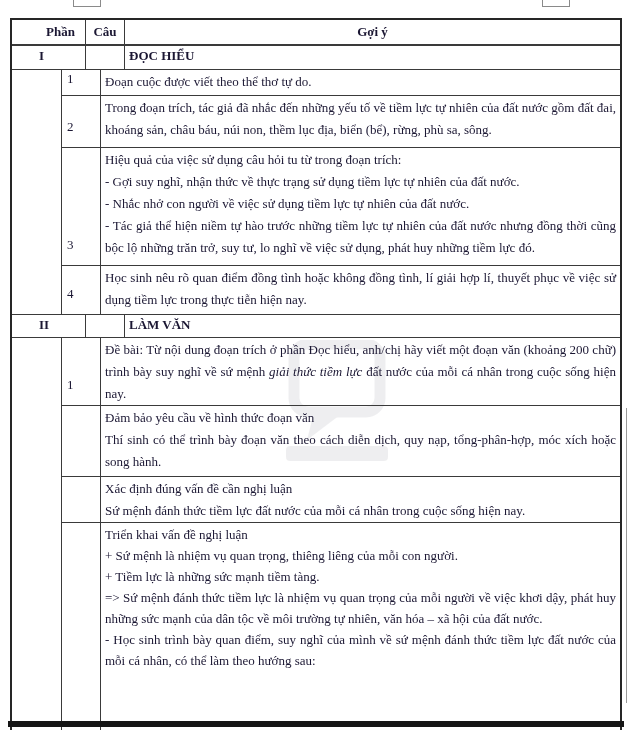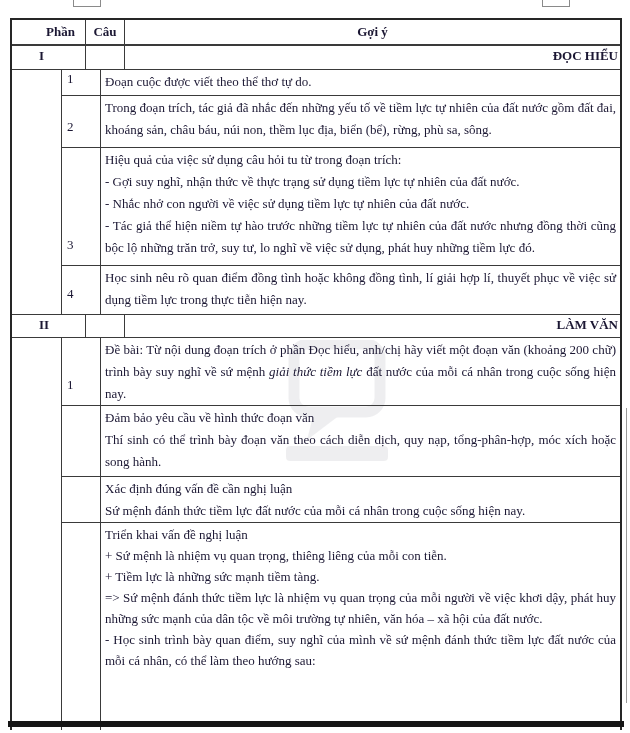--- a/index.html
+++ b/index.html
@@ -22,21 +22,21 @@
     position:absolute; left:10px; top:18px; width:612px; height:712px;
     border:2px solid #262626; border-bottom:none; box-sizing:border-box;
     display:flex; flex-direction:column; overflow:hidden; z-index:1;
     background:transparent;
   }
   .grading-table > * + * { border-top:1px solid #3a3a3a; }
   .trow { display:flex; box-sizing:border-box;padding-left:24px; }
   .thead { border-bottom:1px solid #3a3a3a; }
   .col-phan { flex:0 0 50px; border-right:1px solid #3a3a3a; box-sizing:border-box; }
   .col-cau  { flex:0 0 39px; border-right:1px solid #3a3a3a; box-sizing:border-box; }
-  .col-goiy { flex:1; box-sizing:border-box;text-align:right; }
+  .col-goiy { flex:1; box-sizing:border-box; }
   .th { font-weight:bold; display:flex; align-items:center; justify-content:center; }
   .numeral { font-weight:bold; padding:2px 2px 0 3px; }
   .sec-title { font-weight:bold; padding:2px 2px 0 4px; }
 
   .sbody { display:flex; }
   .subrows { flex:1; display:flex; flex-direction:column; }
   .subrow { display:flex; box-sizing:border-box; }
   .subrow + .subrow { border-top:1px solid #3a3a3a; }
   .subrow.grow { flex:1; }
 
@@ -154,21 +154,21 @@
           <div class="cell">
             <p>Xác định đúng vấn đề cần nghị luận</p>
             <p>Sứ mệnh đánh thức tiềm lực đất nước của mỗi cá nhân trong cuộc sống hiện nay.</p>
           </div>
         </div>
 
         <div class="subrow grow">
           <div class="cau-num"></div>
           <div class="cell">
             <p>Triển khai vấn đề nghị luận</p>
-            <p>+ Sứ mệnh là nhiệm vụ quan trọng, thiêng liêng của mỗi con tiễn.</p>
+            <p>+ Sứ mệnh là nhiệm vụ quan trọng, thiêng liêng của mỗi con người.</p>
             <p>+ Tiềm lực là những sức mạnh tiềm tàng.</p>
             <p>=&gt; Sứ mệnh đánh thức tiềm lực là nhiệm vụ quan trọng của mỗi người về việc khơi dậy, phát huy những sức mạnh của dân tộc về môi trường tự nhiên, văn hóa – xã hội của đất nước.</p>
             <p>- Học sinh trình bày quan điểm, suy nghĩ của mình về sứ mệnh đánh thức tiềm lực đất nước của mỗi cá nhân, có thể làm theo hướng sau:</p>
           </div>
         </div>
 
       </div>
     </div>
 
   </div>

